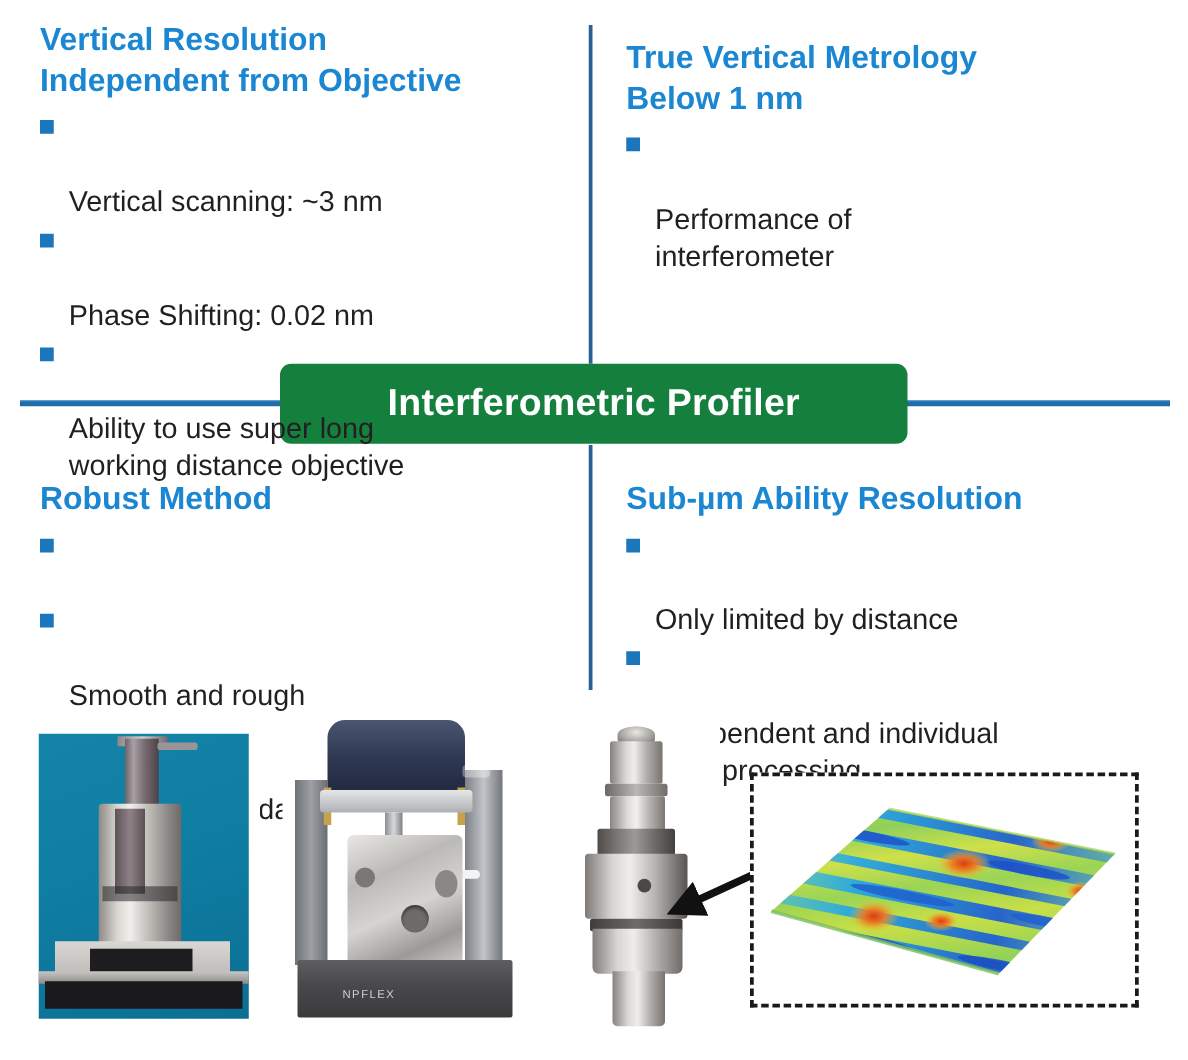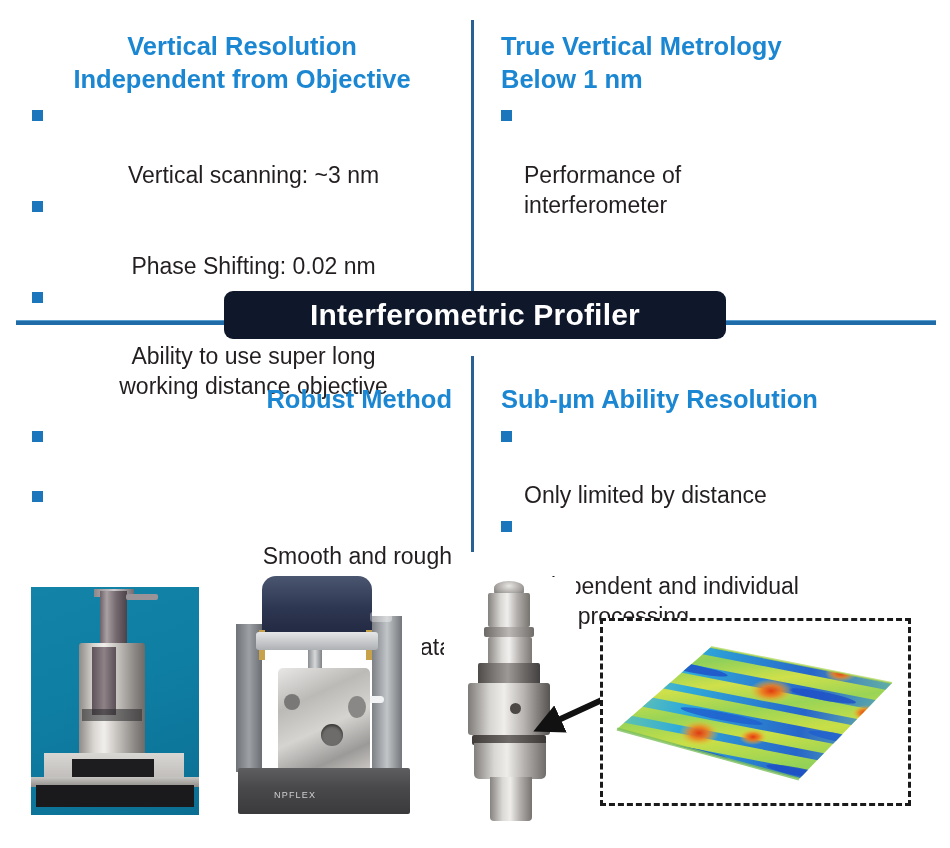--- a/index.html
+++ b/index.html
@@ -34,40 +34,40 @@
   }
   #rule-left  { left: 16px;  width: 209px; }
   #rule-right { left: 725px; width: 211px; }
 
   
   #center-banner {
     position: absolute;
     left: 224px;
     top: 291px;
     width: 502px;
-    height: 48px;
-    background: #0f172a;
+    height: 64px;
+    background: #15803d;
     border-radius: 9px;
     display: flex;
     align-items: center;
     justify-content: center;
     box-sizing: border-box;
   }
   #center-banner .banner-text {
     color: #ffffff;
     font-size: 30px;
     font-weight: bold;
     letter-spacing: 0.2px;
   }
 
   
   .quadrant { position: absolute; }
-  #quadrant-top-left     { left: 32px;  top: 30px;  width: 420px; text-align: center; }
+  #quadrant-top-left     { left: 32px;  top: 16px;  width: 420px; }
   #quadrant-top-right    { left: 501px; top: 30px;  width: 430px; }
-  #quadrant-bottom-left  { left: 32px;  top: 383px; width: 420px; text-align: right; }
+  #quadrant-bottom-left  { left: 32px;  top: 383px; width: 420px; }
   #quadrant-bottom-right { left: 501px; top: 383px; width: 430px; }
 
   .q-heading {
     color: #1b87d2;
     font-size: 25.5px;
     font-weight: bold;
     line-height: 1.28;
     margin: 0 0 6px 0;
     white-space: pre-line;
   }

